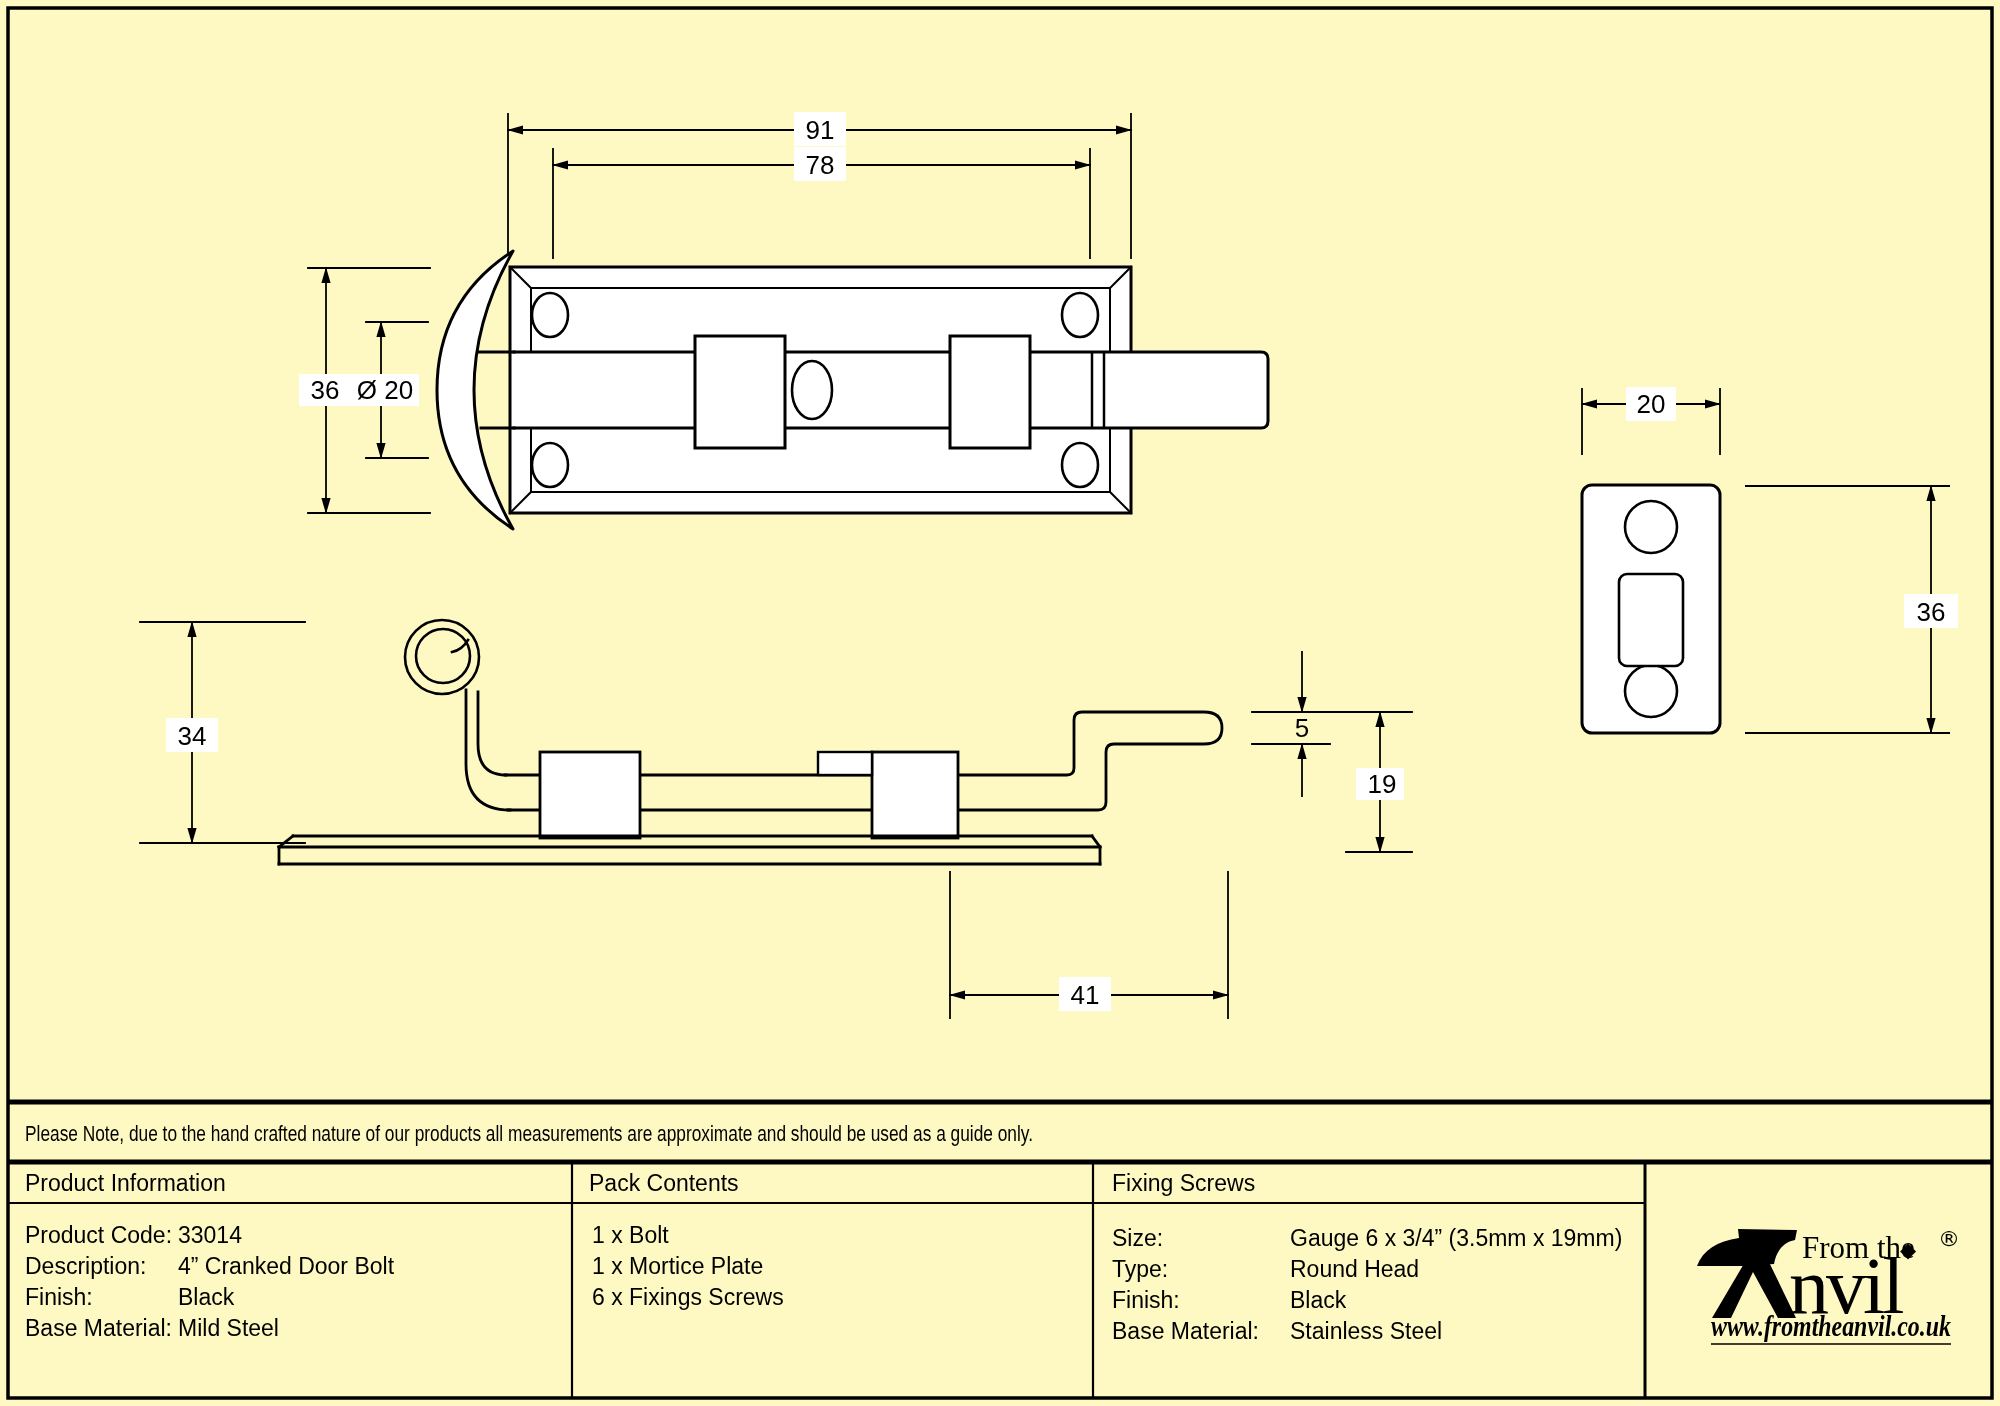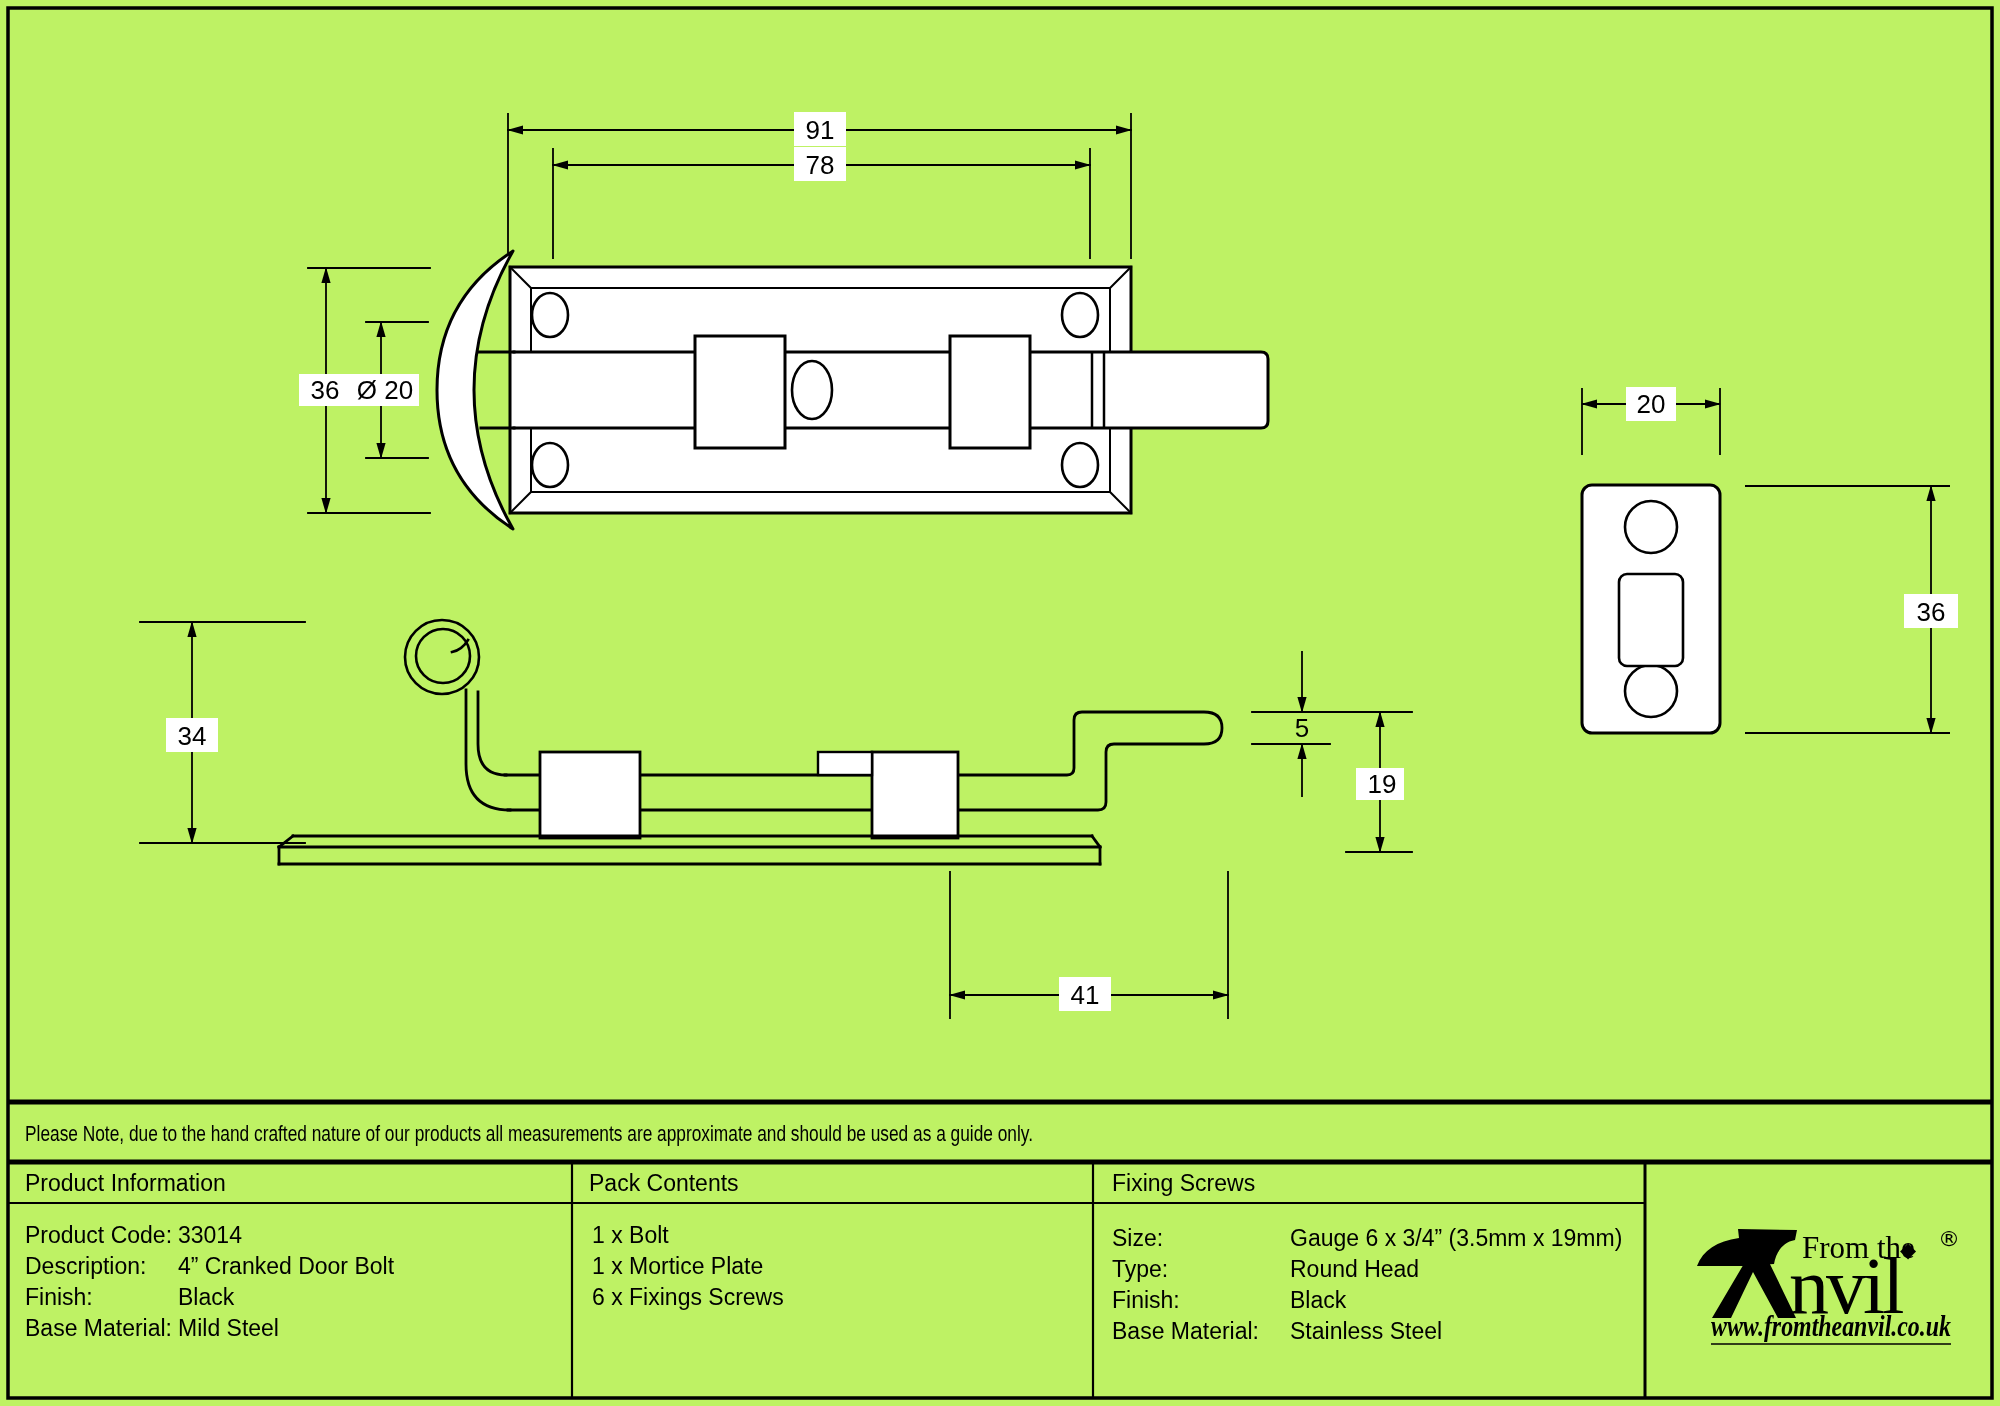--- a/index.html
+++ b/index.html
@@ -1,16 +1,16 @@
 <!DOCTYPE html>
 <html><head>
 <meta charset="utf-8">
 <style>
   html,body{margin:0;padding:0;background:#ffffff;}
-  .sheet{position:relative;width:2000px;height:1406px;background:#bef264;font-family:"Liberation Sans",sans-serif;}
+  .sheet{position:relative;width:2000px;height:1406px;background:#fef9c3;font-family:"Liberation Sans",sans-serif;}
   svg{display:block;}
   text{fill:#000;}
   .dim-label{font-size:26px;font-family:"Liberation Sans",sans-serif;}
   .tbl{font-size:23px;font-family:"Liberation Sans",sans-serif;}
   .tbl-h{font-size:23px;font-family:"Liberation Sans",sans-serif;}
   .note-t{font-size:22px;font-family:"Liberation Sans",sans-serif;}
   .logo-serif{font-family:"Liberation Serif",serif;}
 </style>
 </head>
 <body>

